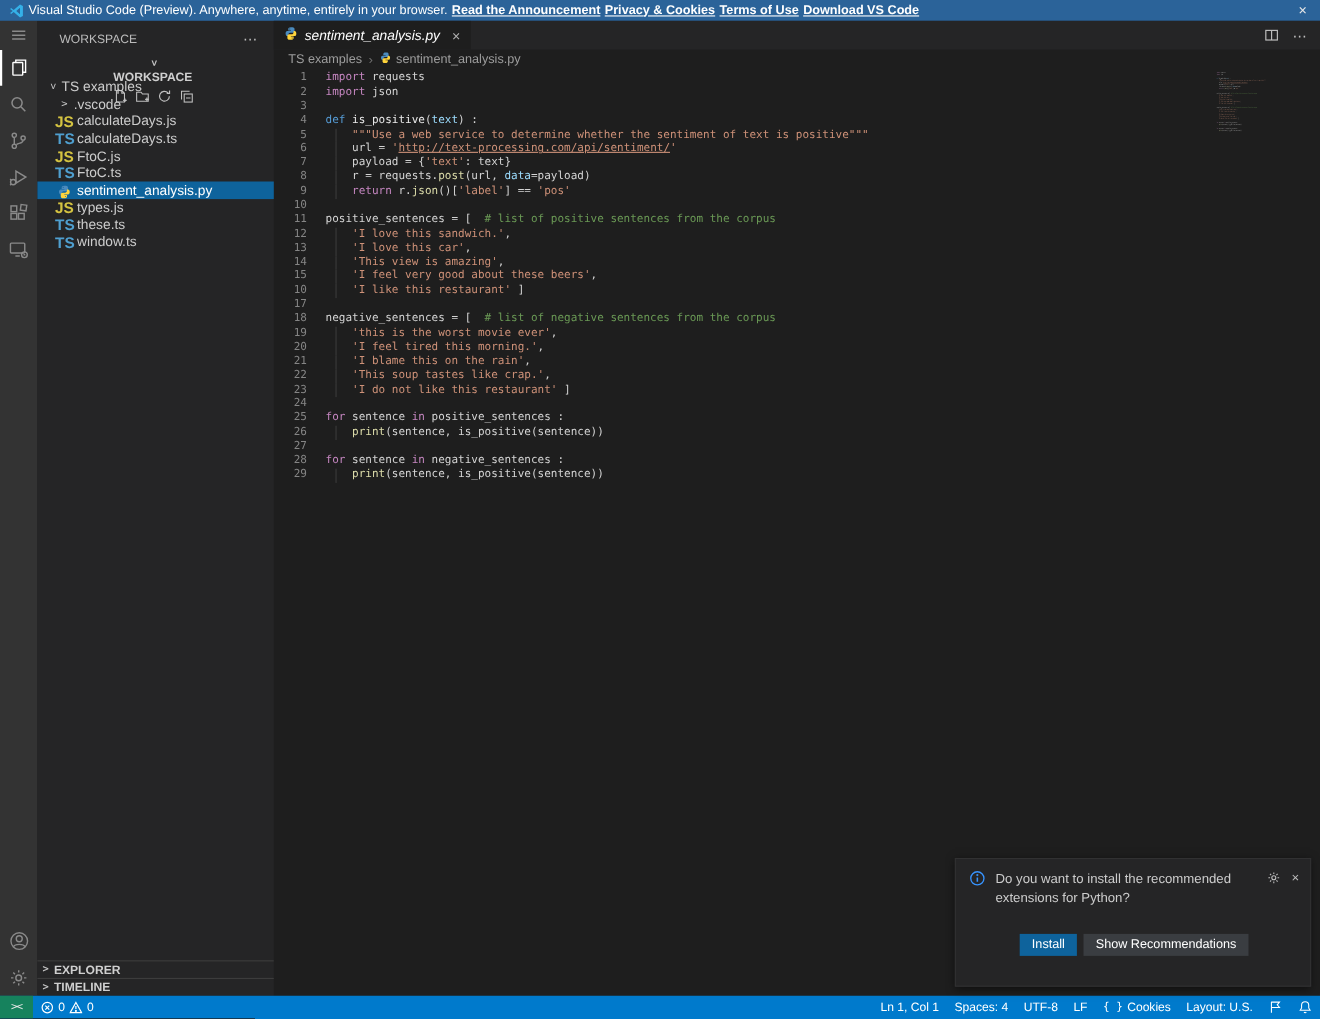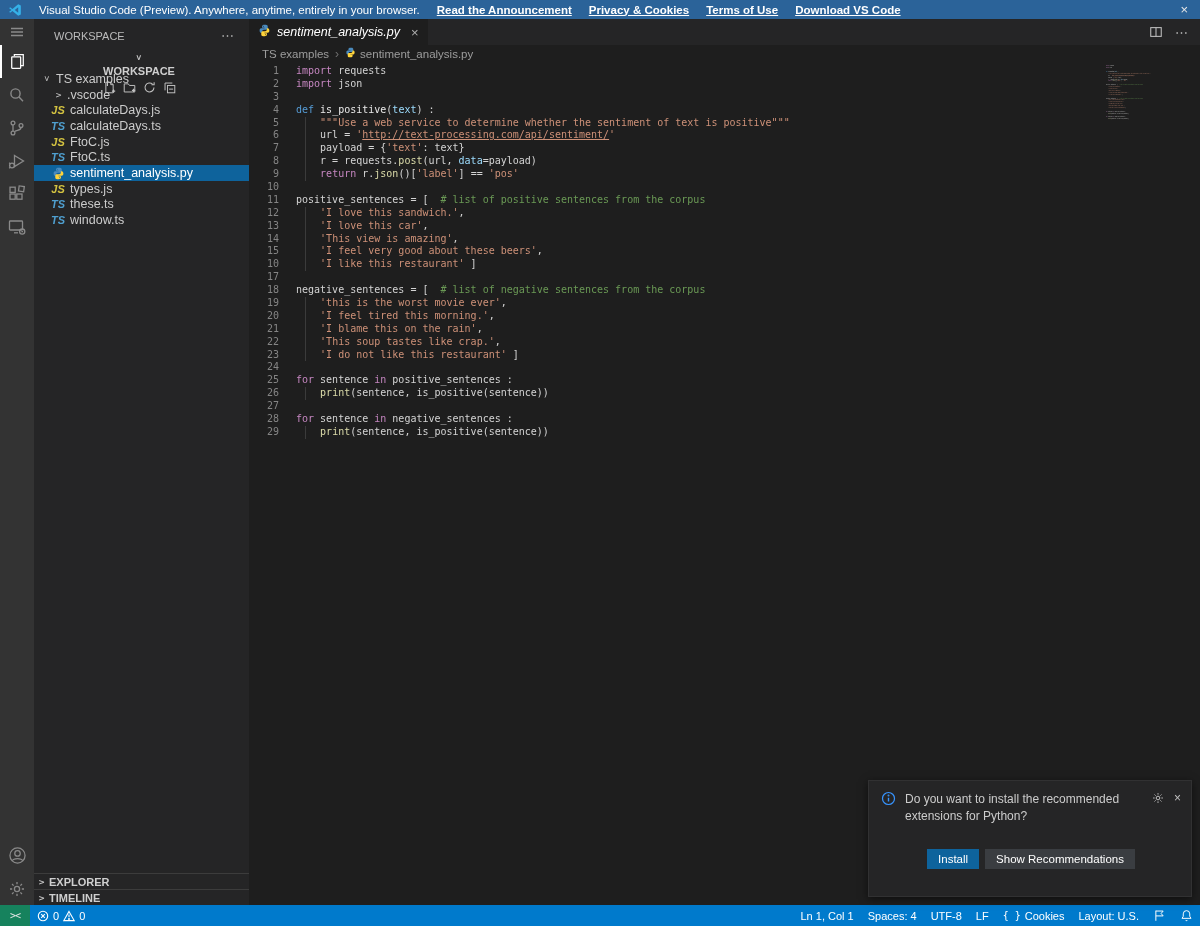--- a/index.html
+++ b/index.html
@@ -1,21 +1,21 @@
 <!DOCTYPE html>
 <html><head>
 <meta charset="utf-8">
 <style>
   html,body{margin:0;padding:0;width:1200px;height:926px;overflow:hidden;background:#1e1e1e;
     font-family:"Liberation Sans",sans-serif;-webkit-font-smoothing:antialiased;}
   *{box-sizing:border-box;}
 
   
   .banner{height:19px;background:#2b6399;display:flex;align-items:center;color:#fff;
-    font-size:11.5px;padding:0 8px;gap:17px;}
+    font-size:11.5px;padding:0 8px;gap:4px;}
   .banner .logo{display:flex;align-items:center;}
   .banner .msg{white-space:nowrap;}
   .banner .blink{font-weight:700;text-decoration:underline;white-space:nowrap;cursor:pointer;}
   .banner .spacer{flex:1;}
   .banner .close{color:#e8e8e8;font-size:13px;cursor:pointer;padding:0 4px;}
 
   
   .main{display:flex;height:886px;position:relative;}
 
   
@@ -35,21 +35,21 @@
     color:#cfcfcf;padding:0 8px 0 3px;gap:2px;flex-direction:column;}
   .section-header .sp{flex:1;}
   .sh-actions{display:flex;gap:7px;color:#c0c0c0;align-items:center;}
   .sh-actions span{cursor:pointer;display:flex;align-items:center;}
   .chev{display:inline-block;width:9px;font-family:"DejaVu Sans Mono",monospace;font-size:9.5px;
     color:#c5c5c5;text-align:center;flex:none;transform-origin:50% 50%;}
   .chev.down{transform:rotate(90deg);}
   .tree{margin-top:1px;}
   .file-row{display:flex;align-items:center;height:15.7px;gap:4px;cursor:pointer;white-space:nowrap;}
   .file-row.selected{background:#0e639c;color:#fff;}
-  .fi{width:16px;text-align:center;font-size:11px;font-weight:700;flex:none;font-family:"Liberation Sans",sans-serif;font-style:italic;}
+  .fi{width:16px;text-align:center;font-size:14px;font-weight:700;flex:none;font-family:"Liberation Sans",sans-serif;}
   .fi-js{color:#d4c341;}
   .fi-ts{color:#4f9fcf;}
   .fi svg{vertical-align:middle;}
   .bottom-sections{position:absolute;bottom:0;left:0;right:0;}
   .bsec{height:16px;display:flex;align-items:center;gap:3px;font-size:11px;font-weight:700;
     color:#cfcfcf;border-top:1px solid #3c3c3c;padding-left:3px;cursor:pointer;}
 
   
   .editor{flex:1;display:flex;flex-direction:column;background:#1e1e1e;position:relative;min-width:0;}
   .tabbar{height:26px;background:#252526;display:flex;align-items:stretch;flex:none;}

